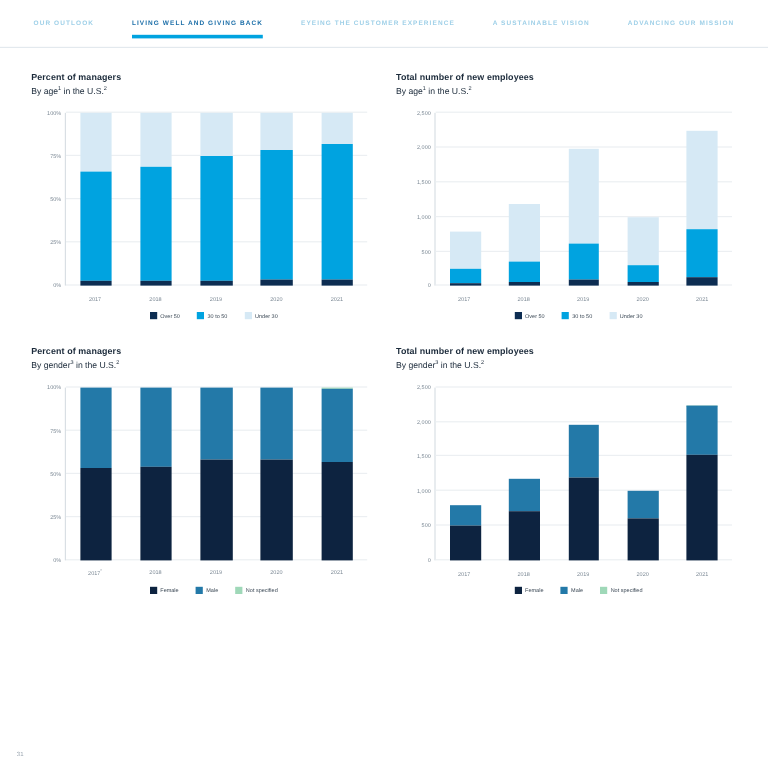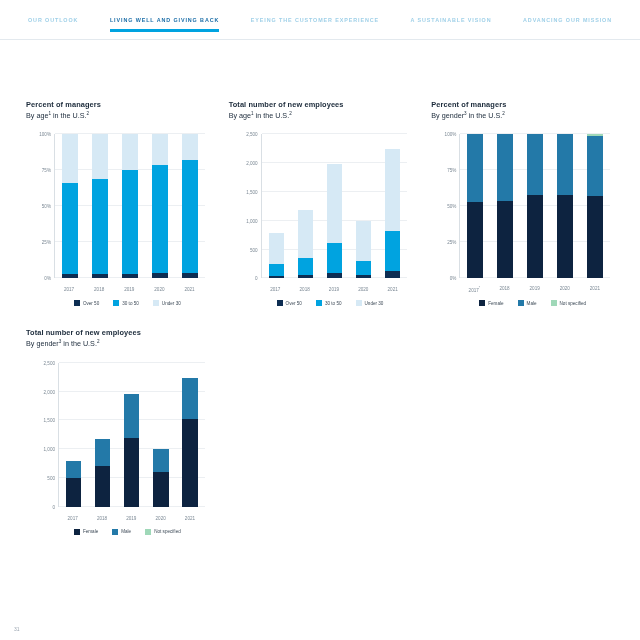--- a/index.html
+++ b/index.html
@@ -54,25 +54,24 @@
     background: #00a3e0;
   }
 
   
   .content {
     padding: 20px 26px 0 26px;
     box-sizing: border-box;
   }
   .grid {
     display: grid;
-    grid-template-columns: 1fr 1fr 1fr;
+    grid-template-columns: 1fr 1fr;
     grid-template-rows: auto auto;
     column-gap: 20px;
     row-gap: 22px;
-    margin-top: 40px;
   }
   .panel { position: relative; }
   .panel-title {
     font-size: 7.4px;
     font-weight: bold;
     color: #1b2a3a;
     letter-spacing: 0.1px;
     margin: 0 0 2px 0;
   }
   .panel-sub {

